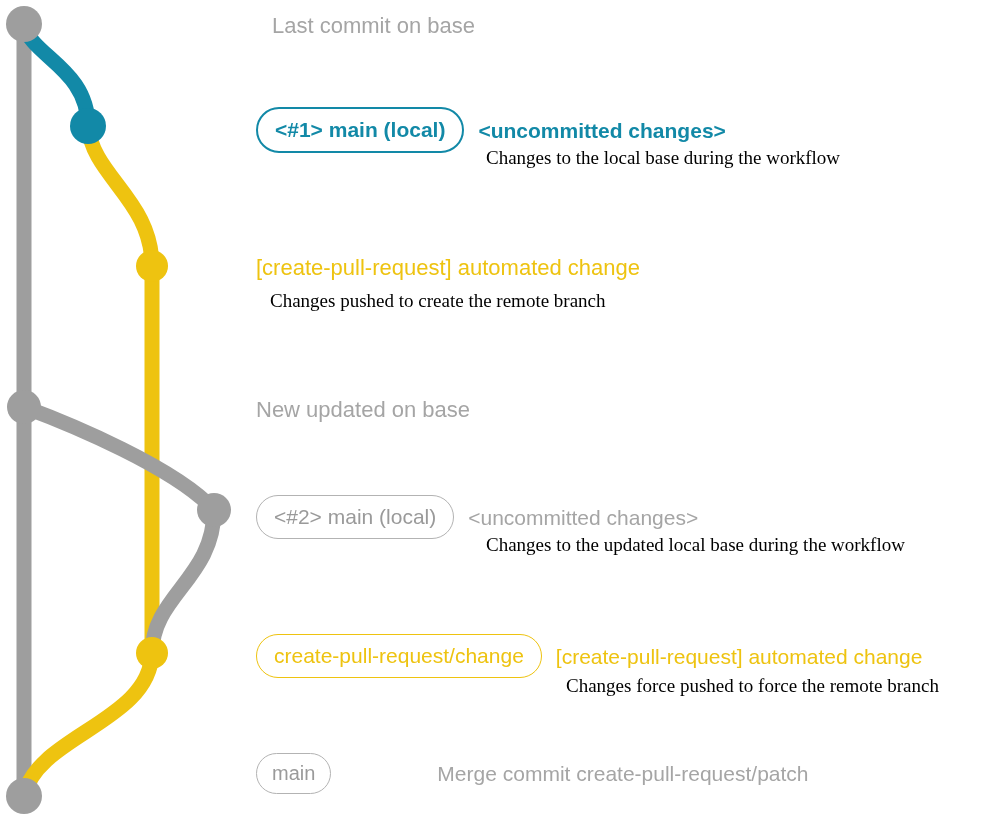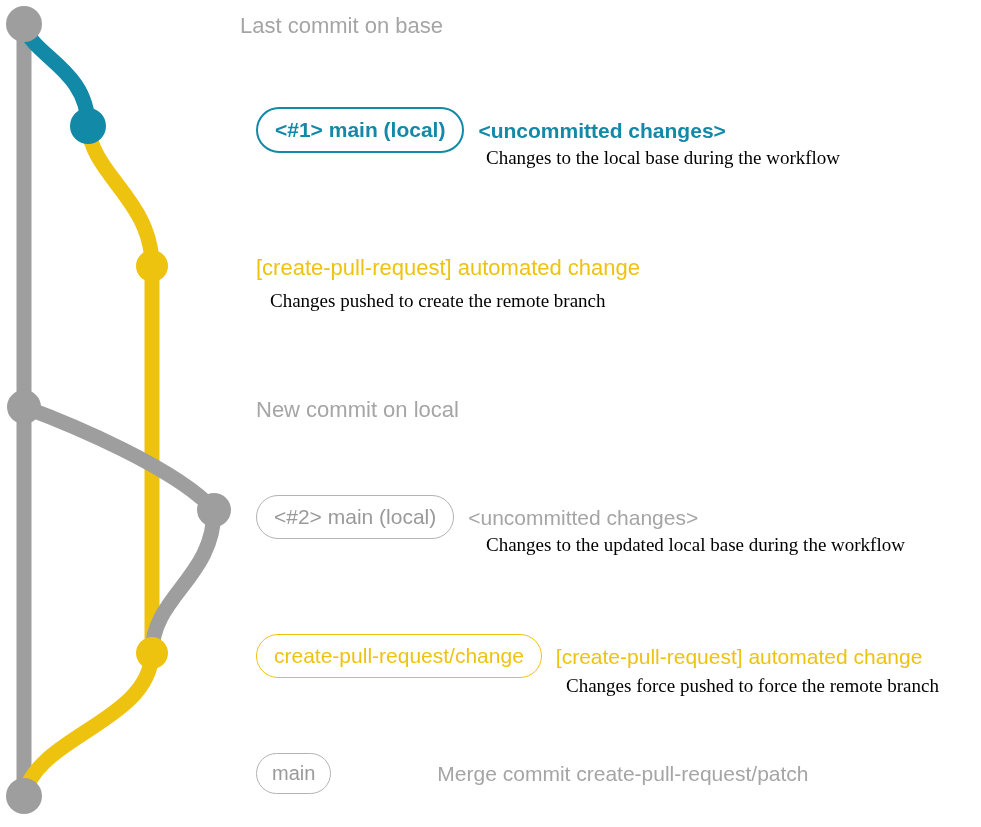--- a/index.html
+++ b/index.html
@@ -137,33 +137,33 @@
   <circle cx="88" cy="126" r="18" fill="#1289a7"></circle>
   <circle cx="152" cy="266" r="16" fill="#eec310"></circle>
   <circle cx="24" cy="407" r="17" fill="#9e9e9e"></circle>
   <circle cx="214" cy="510" r="17" fill="#9e9e9e"></circle>
   <circle cx="152" cy="653" r="16" fill="#eec310"></circle>
   <circle cx="24" cy="796" r="18" fill="#9e9e9e"></circle>
 </svg>
 
 <div class="label-layer">
 
-  <div class="headline headline-gray" style="left:240px; top:15px;">Last commit on base</div>
+  <div class="headline headline-gray" style="left:272px; top:15px;">Last commit on base</div>
 
   <div class="row" style="left:256px; top:107px;">
     <span class="badge badge-blue">&lt;#1&gt; main (local)</span>
     <span class="badge-gap"></span>
     <span class="subject subject-blue">&lt;uncommitted changes&gt;</span>
   </div>
   <div class="note" style="left:486px; top:148px;">Changes to the local base during the workflow</div>
 
   <div class="headline headline-yellow" style="left:256px; top:257px;">[create-pull-request] automated change</div>
   <div class="note" style="left:270px; top:291px;">Changes pushed to create the remote branch</div>
 
-  <div class="headline headline-gray" style="left:256px; top:399px;">New commit on local</div>
+  <div class="headline headline-gray" style="left:256px; top:399px;">New updated on base</div>
 
   <div class="row" style="left:256px; top:495px;">
     <span class="badge badge-gray">&lt;#2&gt; main (local)</span>
     <span class="badge-gap"></span>
     <span class="subject subject-gray">&lt;uncommitted changes&gt;</span>
   </div>
   <div class="note" style="left:486px; top:535px;">Changes to the updated local base during the workflow</div>
 
   <div class="row" style="left:256px; top:634px;">
     <span class="badge badge-yellow">create-pull-request/change</span>

